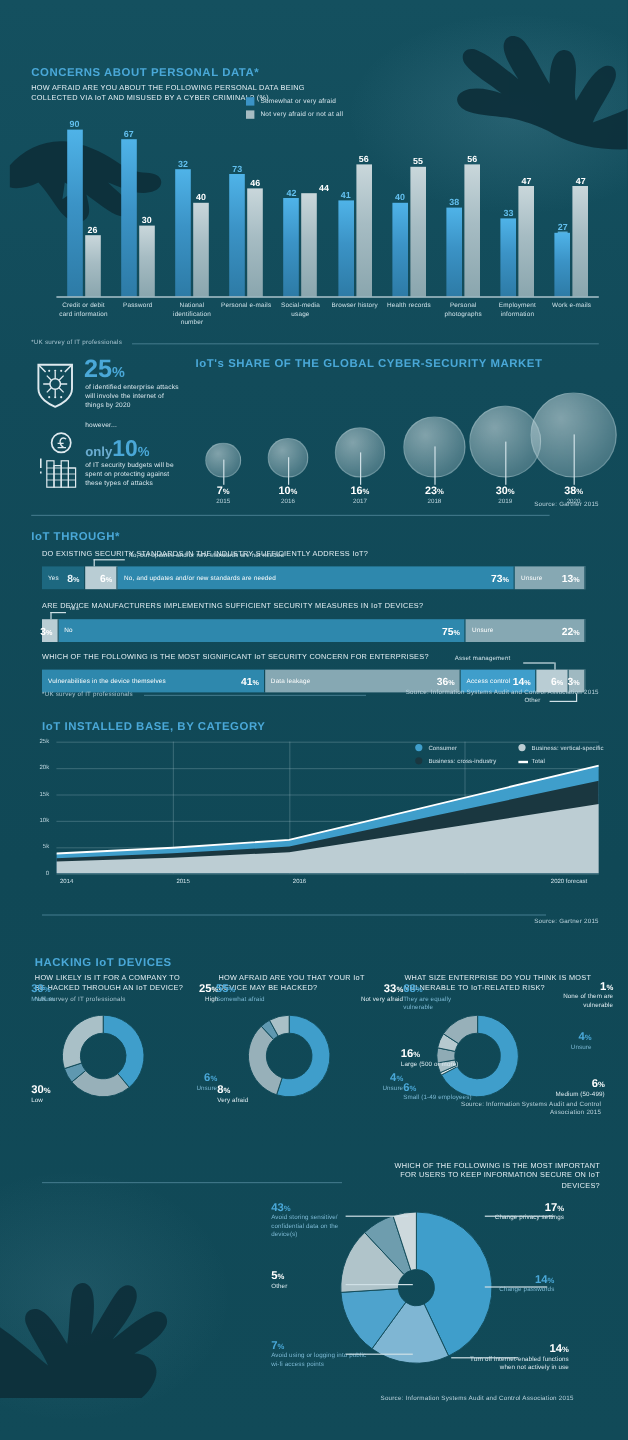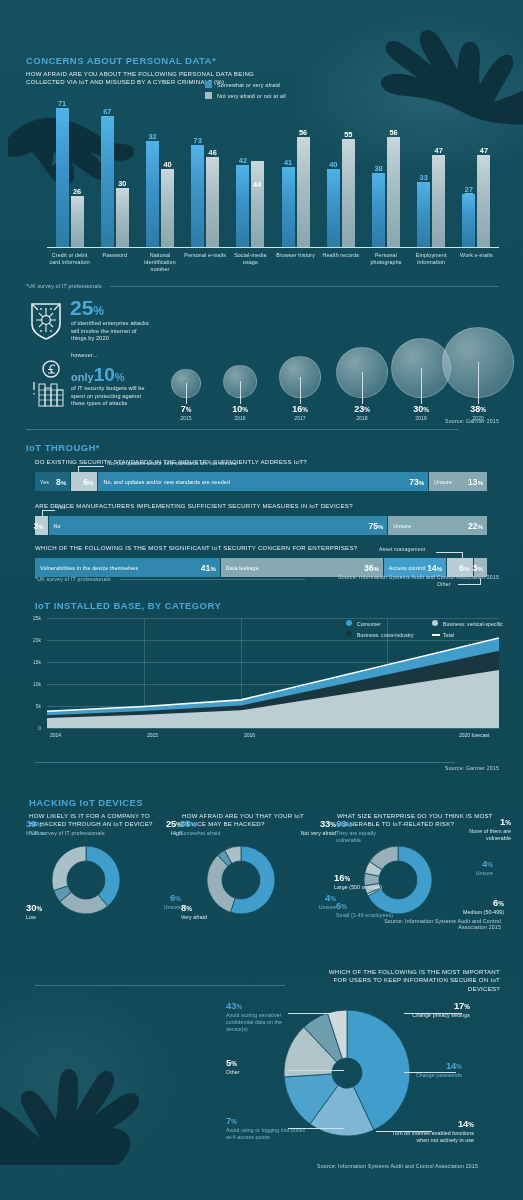--- a/index.html
+++ b/index.html
@@ -130,39 +130,39 @@
   <div class="q" style="left:26px; top:70px; width:230px;">HOW AFRAID ARE YOU ABOUT THE FOLLOWING PERSONAL DATA BEING COLLECTED VIA IoT AND MISUSED BY A CYBER CRIMINAL? (%)</div>
 
   <div id="legend1">
       <div class="lswatch" style="left:205px; top:81px; background:#3b93c6;"></div>
       <div class="legend-item" style="left:217px; top:82px;">Somewhat or very afraid</div>
       <div class="lswatch" style="left:205px; top:92px; background:#a6bcc3;"></div>
       <div class="legend-item" style="left:217px; top:93px;">Not very afraid or not at all</div>
     </div>
   <div id="barchart">
       <div class="bar blue" style="left:8.600000000000001px; height:139.16px;"></div>
-      <div class="bval blue" style="left:-1.8999999999999986px; top:-1.1599999999999966px;">71</div>
+      <div class="bval blue" style="left:-1.8999999999999986px; top:-1.1599999999999966px;">90</div>
       <div class="bar grey" style="left:23.6px; height:50.96px;"></div>
       <div class="bval grey" style="left:13.100000000000001px; top:87.03999999999999px;">26</div>
       <div class="bar blue" style="left:53.80000000000001px; height:131.32px;"></div>
       <div class="bval blue" style="left:43.30000000000001px; top:6.680000000000007px;">67</div>
       <div class="bar grey" style="left:68.80000000000001px; height:58.800000000000004px;"></div>
       <div class="bval grey" style="left:58.30000000000001px; top:79.19999999999999px;">30</div>
       <div class="bar blue" style="left:99px; height:105.83999999999999px;"></div>
       <div class="bval blue" style="left:88.5px; top:32.16000000000001px;">32</div>
       <div class="bar grey" style="left:114px; height:78.4px;"></div>
       <div class="bval grey" style="left:103.5px; top:59.599999999999994px;">40</div>
       <div class="bar blue" style="left:144.20000000000002px; height:101.92px;"></div>
       <div class="bval blue" style="left:133.70000000000002px; top:36.08px;">73</div>
       <div class="bar grey" style="left:159.20000000000002px; height:90.16px;"></div>
       <div class="bval grey" style="left:148.70000000000002px; top:47.84px;">46</div>
       <div class="bar blue" style="left:189.4px; height:82.32000000000001px;"></div>
       <div class="bval blue" style="left:178.9px; top:55.67999999999999px;">42</div>
       <div class="bar grey" style="left:204.4px; height:86.24px;"></div>
-      <div class="bval grey" style="left:193px; top:51.760000000000005px;margin-top:28px;">44</div>
+      <div class="bval grey" style="left:206px; top:51.760000000000005px;">44</div>
       <div class="bar blue" style="left:234.6px; height:80.36px;"></div>
       <div class="bval blue" style="left:224.1px; top:57.64px;">41</div>
       <div class="bar grey" style="left:249.6px; height:109.76px;"></div>
       <div class="bval grey" style="left:239.1px; top:28.239999999999995px;">56</div>
       <div class="bar blue" style="left:279.80000000000007px; height:78.4px;"></div>
       <div class="bval blue" style="left:269.30000000000007px; top:59.599999999999994px;">40</div>
       <div class="bar grey" style="left:294.80000000000007px; height:107.8px;"></div>
       <div class="bval grey" style="left:284.30000000000007px; top:30.200000000000003px;">55</div>
       <div class="bar blue" style="left:325.00000000000006px; height:74.48px;"></div>
       <div class="bval blue" style="left:314.50000000000006px; top:63.519999999999996px;">38</div>
@@ -222,20 +222,21 @@
     <rect x="16" y="28" width="6" height="18" fill="none" stroke="#dfeaef" stroke-width="1"></rect>
     <rect x="22" y="24" width="6" height="22" fill="none" stroke="#dfeaef" stroke-width="1"></rect>
     <rect x="28" y="30" width="6" height="16" fill="none" stroke="#dfeaef" stroke-width="1"></rect>
     <path d="M10 30 L34 30 M10 35 L34 35 M10 40 L34 40" stroke="#dfeaef" stroke-width=".7"></path>
   </svg>
   <div class="bignum" style="left:71px; top:364px; font-size:19px; color:#4aa8d8;">
     <span style="font-size:11px; color:#6badd0;">only</span><span>10</span><span style="font-size:11px;">%</span>
   </div>
   <div class="statbody" style="left:71px; top:385px; width:82px;">of IT security budgets will be spent on protecting against these types of attacks</div>
 
+  <div class="sect-title" style="left:163px; top:298px;">IoT's SHARE OF THE GLOBAL CYBER-SECURITY MARKET</div>
   <div id="bubbles">
       <div class="bub" style="left:171.275px; top:368.55px; width:29.450000000000003px; height:29.450000000000003px; z-index:0;"></div>
       <div class="bstem" style="left:186px; top:383.275px; height:20.725px; z-index:20;"></div>
       <div class="bpct" style="left:161px; top:404px; z-index:21;">7<span>%</span></div>
       <div class="byr" style="left:161px; top:415px; z-index:21;">2015</div>
       <div class="bub" style="left:223.25px; top:364.5px; width:33.5px; height:33.5px; z-index:1;"></div>
       <div class="bstem" style="left:240px; top:381.25px; height:22.75px; z-index:20;"></div>
       <div class="bpct" style="left:215px; top:404px; z-index:21;">10<span>%</span></div>
       <div class="byr" style="left:215px; top:415px; z-index:21;">2016</div>
       <div class="bub" style="left:279.2px; top:356.4px; width:41.6px; height:41.6px; z-index:2;"></div>

